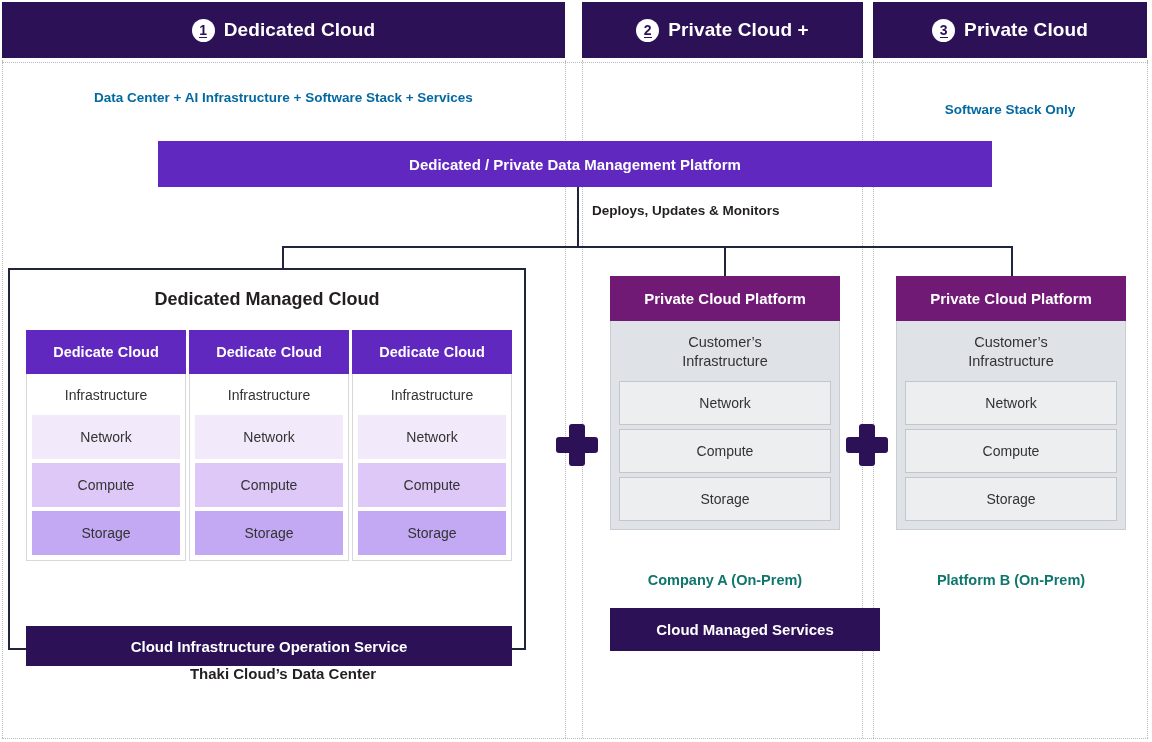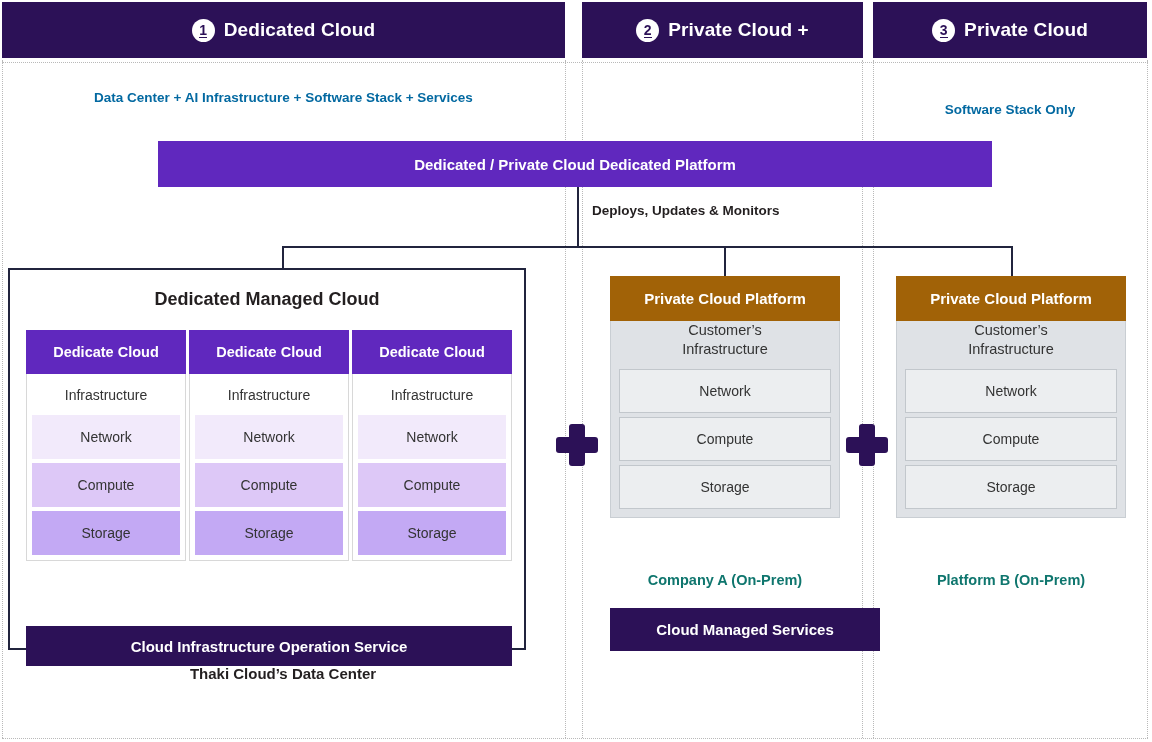--- a/index.html
+++ b/index.html
@@ -95,30 +95,30 @@
     font-size:15px;font-weight:700;box-sizing:border-box;
   }
   .dc-caption{
     position:absolute;left:24px;width:518px;top:665px;text-align:center;
     font-size:15px;font-weight:700;color:#231f20;
   }
 
   
   .pc{position:absolute;top:276px;width:230px;}
   .pc-head{
-    height:45px;background:#a16207;color:#fff;
+    height:45px;background:#701a75;color:#fff;
     display:flex;align-items:center;justify-content:center;
     font-size:15px;font-weight:700;
   }
   .pc-body{
     background:#dfe2e6;border:1px solid #c9ced3;border-top:none;
     padding:0 8px 8px 8px;box-sizing:border-box;
   }
   .pc-title{
-    padding-bottom:10px;text-align:center;
+    padding-top:12px;padding-bottom:10px;text-align:center;
     font-size:14.5px;color:#333;line-height:1.32;
   }
   .pc-cell{
     height:44px;background:#eceef0;border:1px solid #c2c7cc;
     display:flex;align-items:center;justify-content:center;
     font-size:14px;color:#333;margin-bottom:4px;box-sizing:border-box;
   }
   .pc-cell:last-child{margin-bottom:0;}
   .pc-caption{
     position:absolute;width:230px;top:572px;text-align:center;
@@ -166,21 +166,21 @@
   <div class="hdr" style="left:873px;width:274px;">
     <span class="num">
         <i>3</i>
       </span>
     <span>Private Cloud</span>
   </div>
 
   <div class="subcap" style="left:2px;width:563px;">Data Center + AI Infrastructure + Software Stack + Services</div>
   <div class="subcap" style="left:873px;width:274px;margin-top:12px;">Software Stack Only</div>
 
-  <div class="mgmt">Dedicated / Private Cloud Dedicated Platform</div>
+  <div class="mgmt">Dedicated / Private Data Management Platform</div>
   <div class="deploys">Deploys, Updates &amp; Monitors</div>
 
   <div class="ln" style="left:577px;top:187px;width:2px;height:60px;"></div>
   <div class="ln" style="left:282px;top:246px;width:731px;height:2px;"></div>
   <div class="ln" style="left:282px;top:246px;width:2px;height:24px;"></div>
   <div class="ln" style="left:724px;top:246px;width:2px;height:32px;"></div>
   <div class="ln" style="left:1011px;top:246px;width:2px;height:32px;"></div>
 
   <div class="bigbox">
     <div class="bigbox-title">Dedicated Managed Cloud</div>

